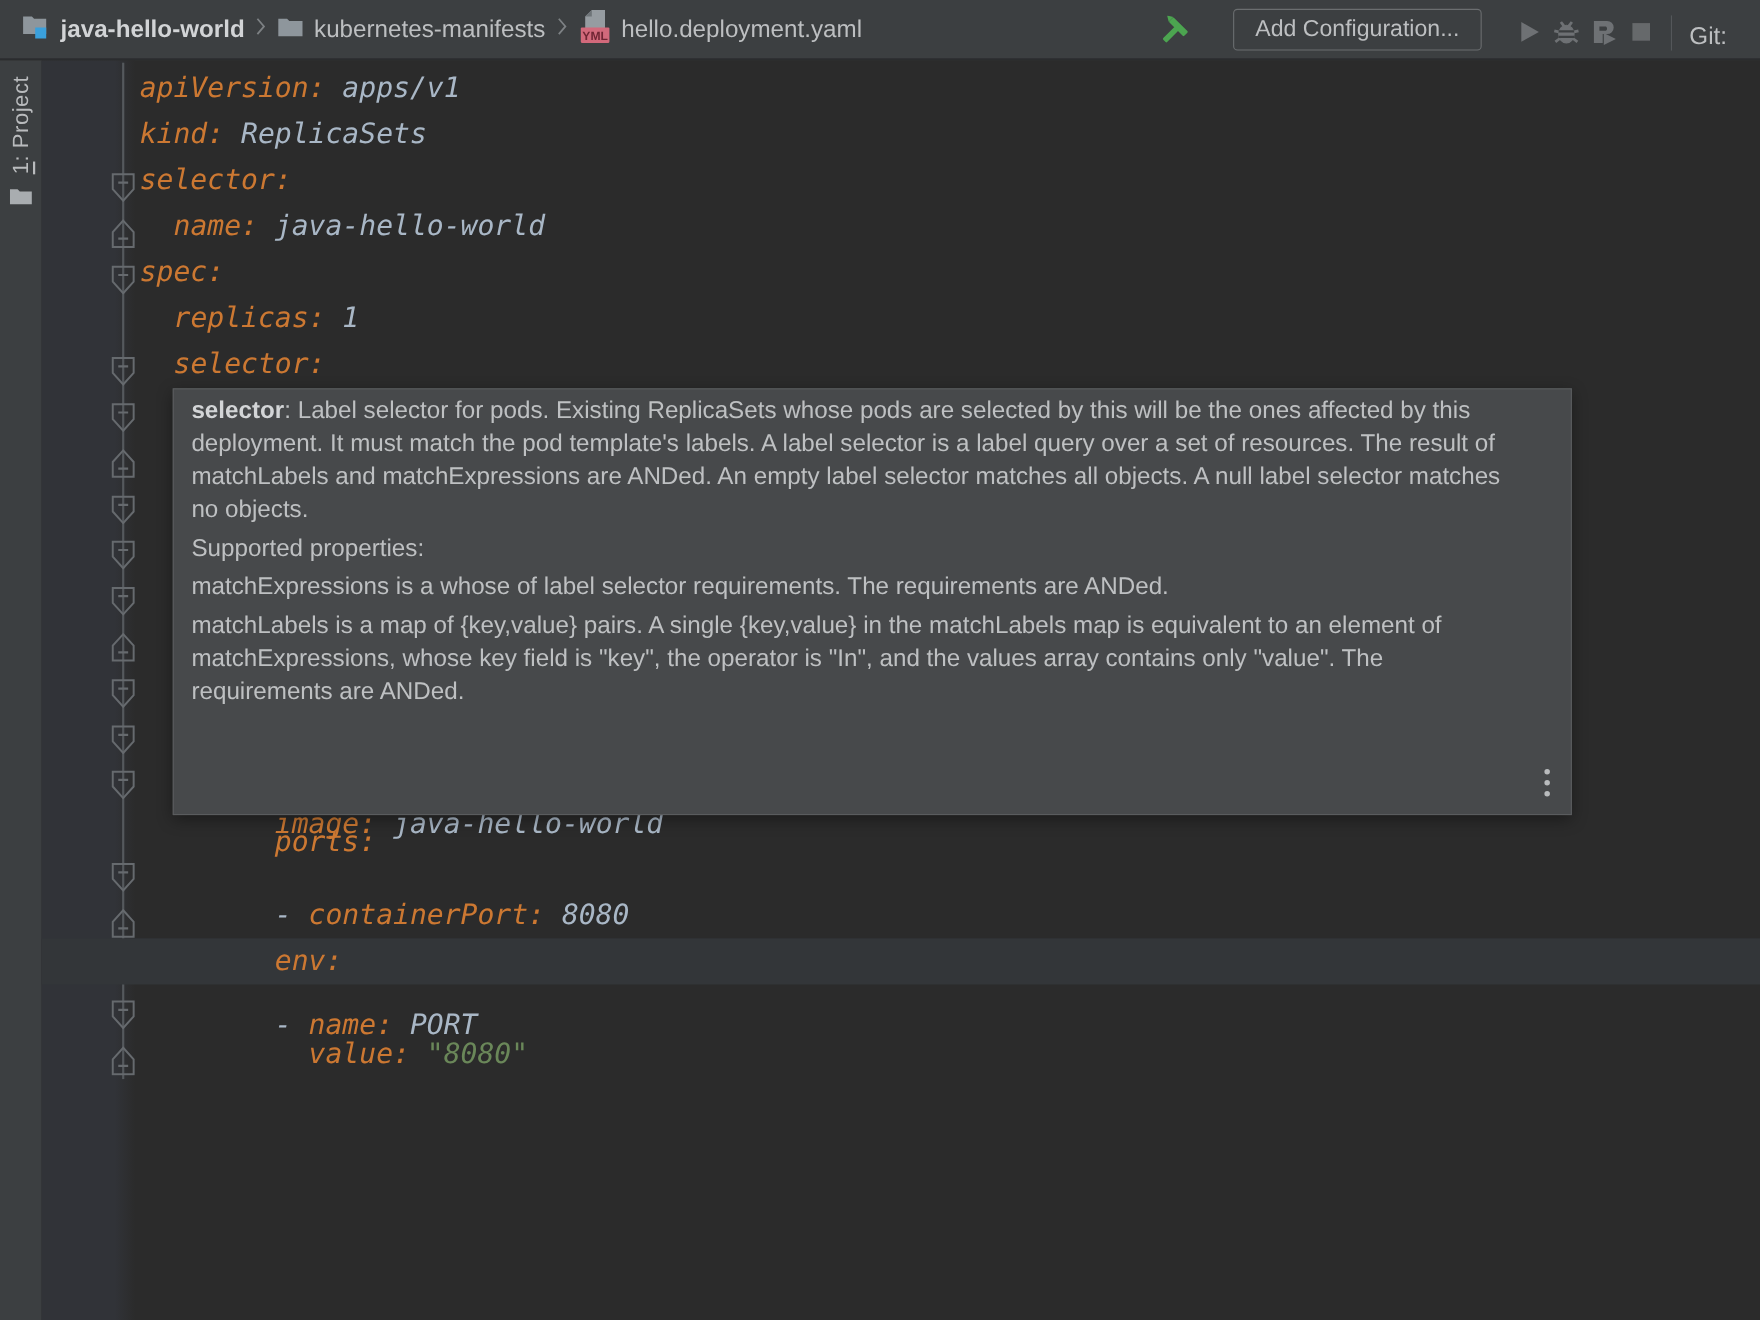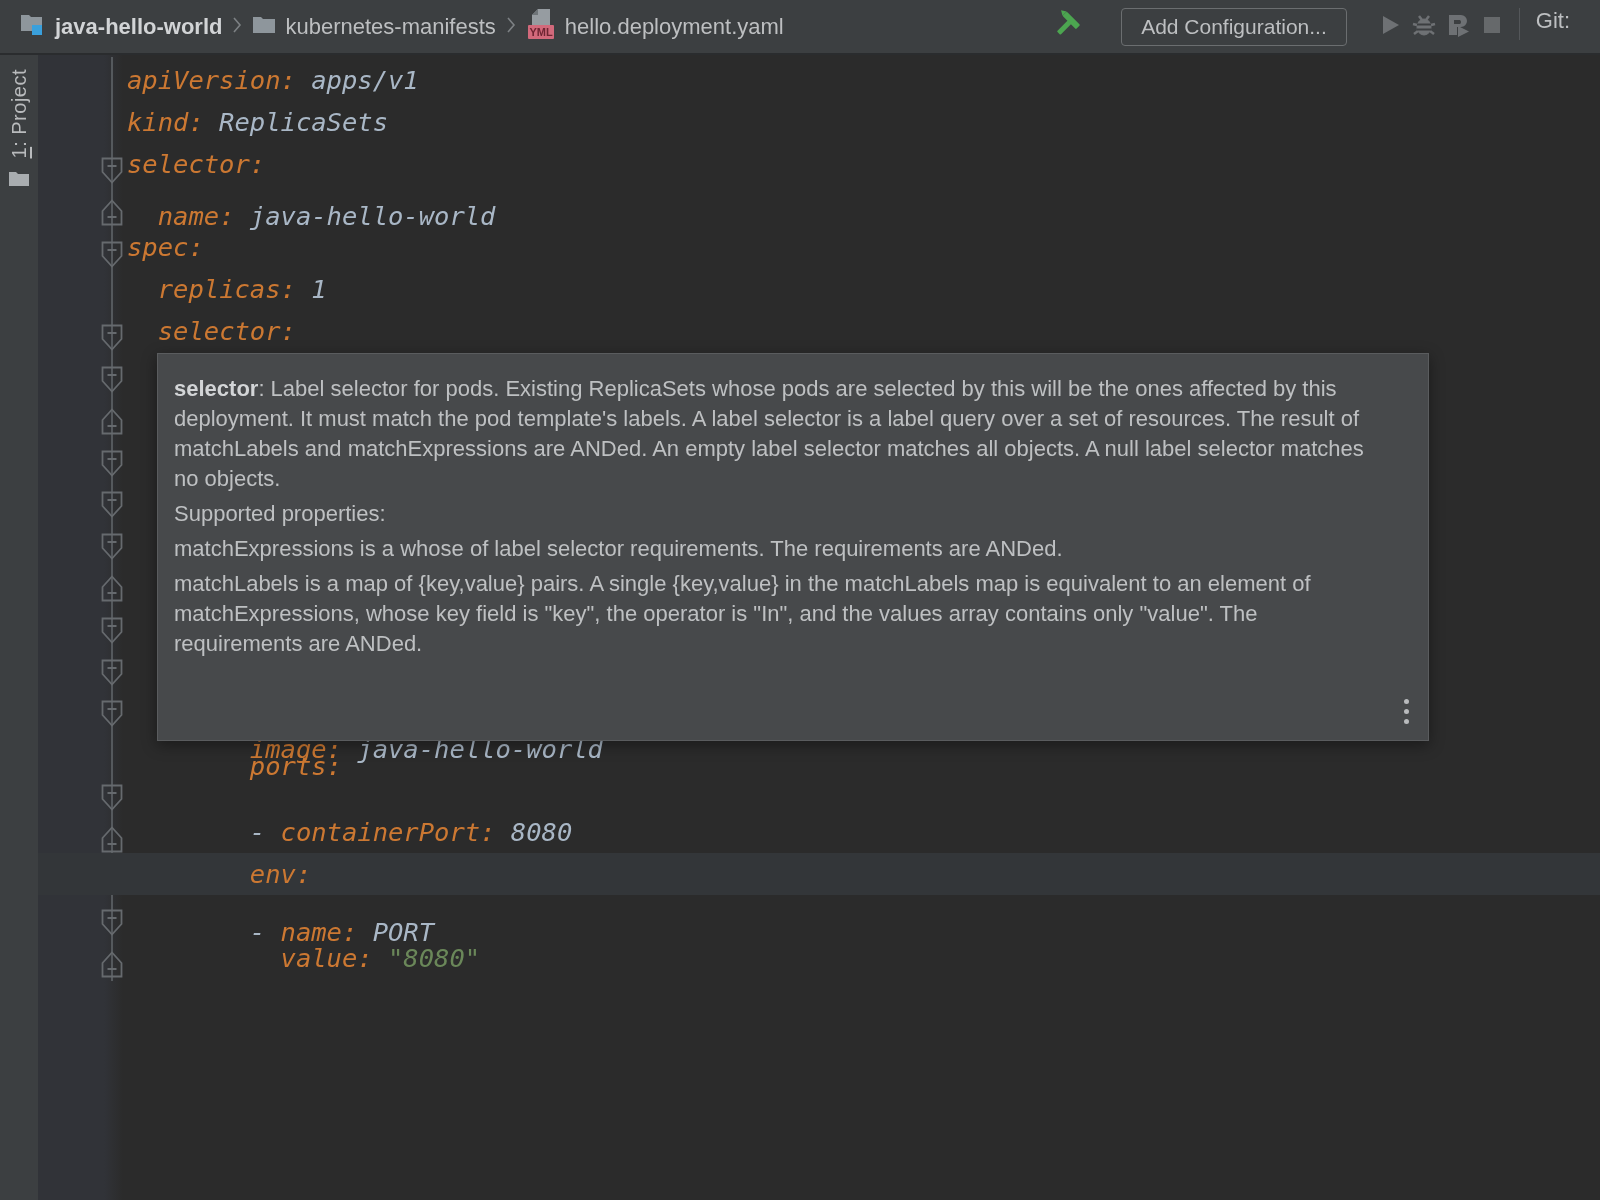--- a/index.html
+++ b/index.html
@@ -12,21 +12,21 @@
   *{margin:0;padding:0;box-sizing:border-box;}
   html,body{width:1600px;height:1200px;overflow:hidden;background:var(--editor_bg);
     font-family:"Liberation Sans",sans-serif;}
   
   .toolbar{position:absolute;left:0;top:0;width:1600px;height:55px;background:var(--toolbar_bg);
     border-bottom:2px solid #2A2C2E;display:flex;align-items:center;padding:0 30px 0 20px;}
   .crumbs{display:flex;align-items:center;gap:8px;}
   .crumb{display:flex;align-items:center;gap:9px;color:var(--ui_text);font-size:22px;cursor:default;}
   .crumb.first .crumb-label{font-weight:bold;color:var(--ui_text_bold);}
   .crumb-sep{color:#7D8184;margin:0 2px;}
-  .actions{margin-left:auto;display:flex;align-items:flex-start;}
+  .actions{margin-left:auto;display:flex;align-items:flex-end;}
   .icon-btn{display:flex;align-items:center;justify-content:center;width:34px;height:34px;}
   .add-config{margin:0 26px 0 38px;height:38px;padding:0 19px;border:1px solid #6B6E70;border-radius:4px;
     background:transparent;color:var(--ui_text);font-size:21px;font-family:"Liberation Sans",sans-serif;}
   .tb-divider{width:1px;height:32px;background:#54575A;margin:0 16px 0 10px;}
   .git-label{color:var(--ui_text);font-size:22px;white-space:nowrap;}
   
   .stripe{position:absolute;left:0;top:55px;width:38px;height:1145px;background:var(--toolbar_bg);
     display:flex;flex-direction:column;align-items:center;padding-top:14px;}
   .stripe-label{writing-mode:vertical-rl;transform:rotate(180deg);color:#B9BBBD;font-size:20px;
     letter-spacing:.5px;}
@@ -37,21 +37,21 @@
   .gutter{position:absolute;left:0;top:0;width:85px;height:100%;background:linear-gradient(90deg,var(--gutter_bg) 78%,var(--editor_bg));}
   .fold-chain{position:absolute;left:73px;top:2px;width:2px;background:#55595D;}
   .fold-marker{position:absolute;left:63px;width:22px;height:27px;}
   .code-line{position:absolute;left:89px;height:42px;line-height:42px;white-space:pre;
     font-family:"DejaVu Sans Mono",monospace;font-size:25.5px;font-style:italic;}
   .caret-row{position:absolute;left:0;width:1562px;height:42px;background:var(--caret_row);}
   .tk-key{color:var(--key);} .tk-val{color:var(--val);} .tk-str{color:var(--str);}
   
   .doc-popup{position:absolute;left:119px;top:298px;width:1272px;height:388px;background:var(--tooltip_bg);
     border:1px solid var(--tooltip_border);box-shadow:0 4px 14px rgba(0,0,0,.4);
-    padding:20px 44px 14px 16px;color:#BEC0C2;font-size:22px;line-height:30px;z-index:5;}
+    padding:4px 44px 14px 16px;color:#BEC0C2;font-size:22px;line-height:30px;z-index:5;}
   .doc-popup p{margin-bottom:5px;}
   .doc-popup b{color:#D3D5D7;font-weight:bold;}
   .kebab{position:absolute;right:18px;bottom:16px;width:8px;display:flex;flex-direction:column;
     gap:5px;align-items:center;cursor:pointer;}
   .kebab i{width:5px;height:5px;border-radius:50%;background:#B9BBBD;display:block;}
 </style>
 </head>
 <body>
 
 <div class="toolbar">
@@ -213,21 +213,21 @@
         </svg></span>
       <span class="fold-marker" style="top: 896.2px;"><svg width="22" height="27" viewBox="0 0 22 27">
           <polygon points="11,1.5 20.5,12 20.5,25.5 1.5,25.5 1.5,12" fill="none" stroke="var(--fold)" stroke-width="1.8"></polygon>
           <line x1="6.5" y1="18" x2="15.5" y2="18" stroke="var(--fold)" stroke-width="2"></line>
         </svg></span>
     </div>
   <div id="codeLines">
       <div class="code-line" style="top: 4px;"><span class="tk-key">apiVersion:</span><span class="tk-val"> apps/v1</span></div>
       <div class="code-line" style="top: 45.8px;"><span class="tk-key">kind:</span><span class="tk-val"> ReplicaSets</span></div>
       <div class="code-line" style="top: 87.6px;"><span class="tk-key">selector:</span></div>
-      <div class="code-line" style="top: 140px; text-align: center;"><span class="tk-val">  </span><span class="tk-key">name:</span><span class="tk-val"> java-hello-world</span></div>
+      <div class="code-line" style="top: 130px; text-align: center;"><span class="tk-val">  </span><span class="tk-key">name:</span><span class="tk-val"> java-hello-world</span></div>
       <div class="code-line" style="top: 171.2px;"><span class="tk-key">spec:</span></div>
       <div class="code-line" style="top: 213px;"><span class="tk-val">  </span><span class="tk-key">replicas:</span><span class="tk-val"> 1</span></div>
       <div class="code-line" style="top: 254.8px;"><span class="tk-val">  </span><span class="tk-key">selector:</span></div>
       <div class="code-line" style="top: 672.8px;"><span class="tk-val">        </span><span class="tk-key">image:</span><span class="tk-val"> java-hello-world</span></div>
       <div class="code-line" style="top: 690px;"><span class="tk-val">        </span><span class="tk-key">ports:</span></div>
       <div class="code-line" style="top: 756.4px;"><span class="tk-val">        - </span><span class="tk-key">containerPort:</span><span class="tk-val"> 8080</span></div>
       <div class="caret-row" style="top: 798.2px;"></div>
       <div class="code-line" style="top: 798.2px;"><span class="tk-val">        </span><span class="tk-key">env:</span></div>
       <div class="code-line" style="top: 856px;"><span class="tk-val">        - </span><span class="tk-key">name:</span><span class="tk-val"> PORT</span></div>
       <div class="code-line" style="top: 881.8px;"><span class="tk-val">          </span><span class="tk-key">value:</span><span class="tk-val"> </span><span class="tk-str">"8080"</span></div>

